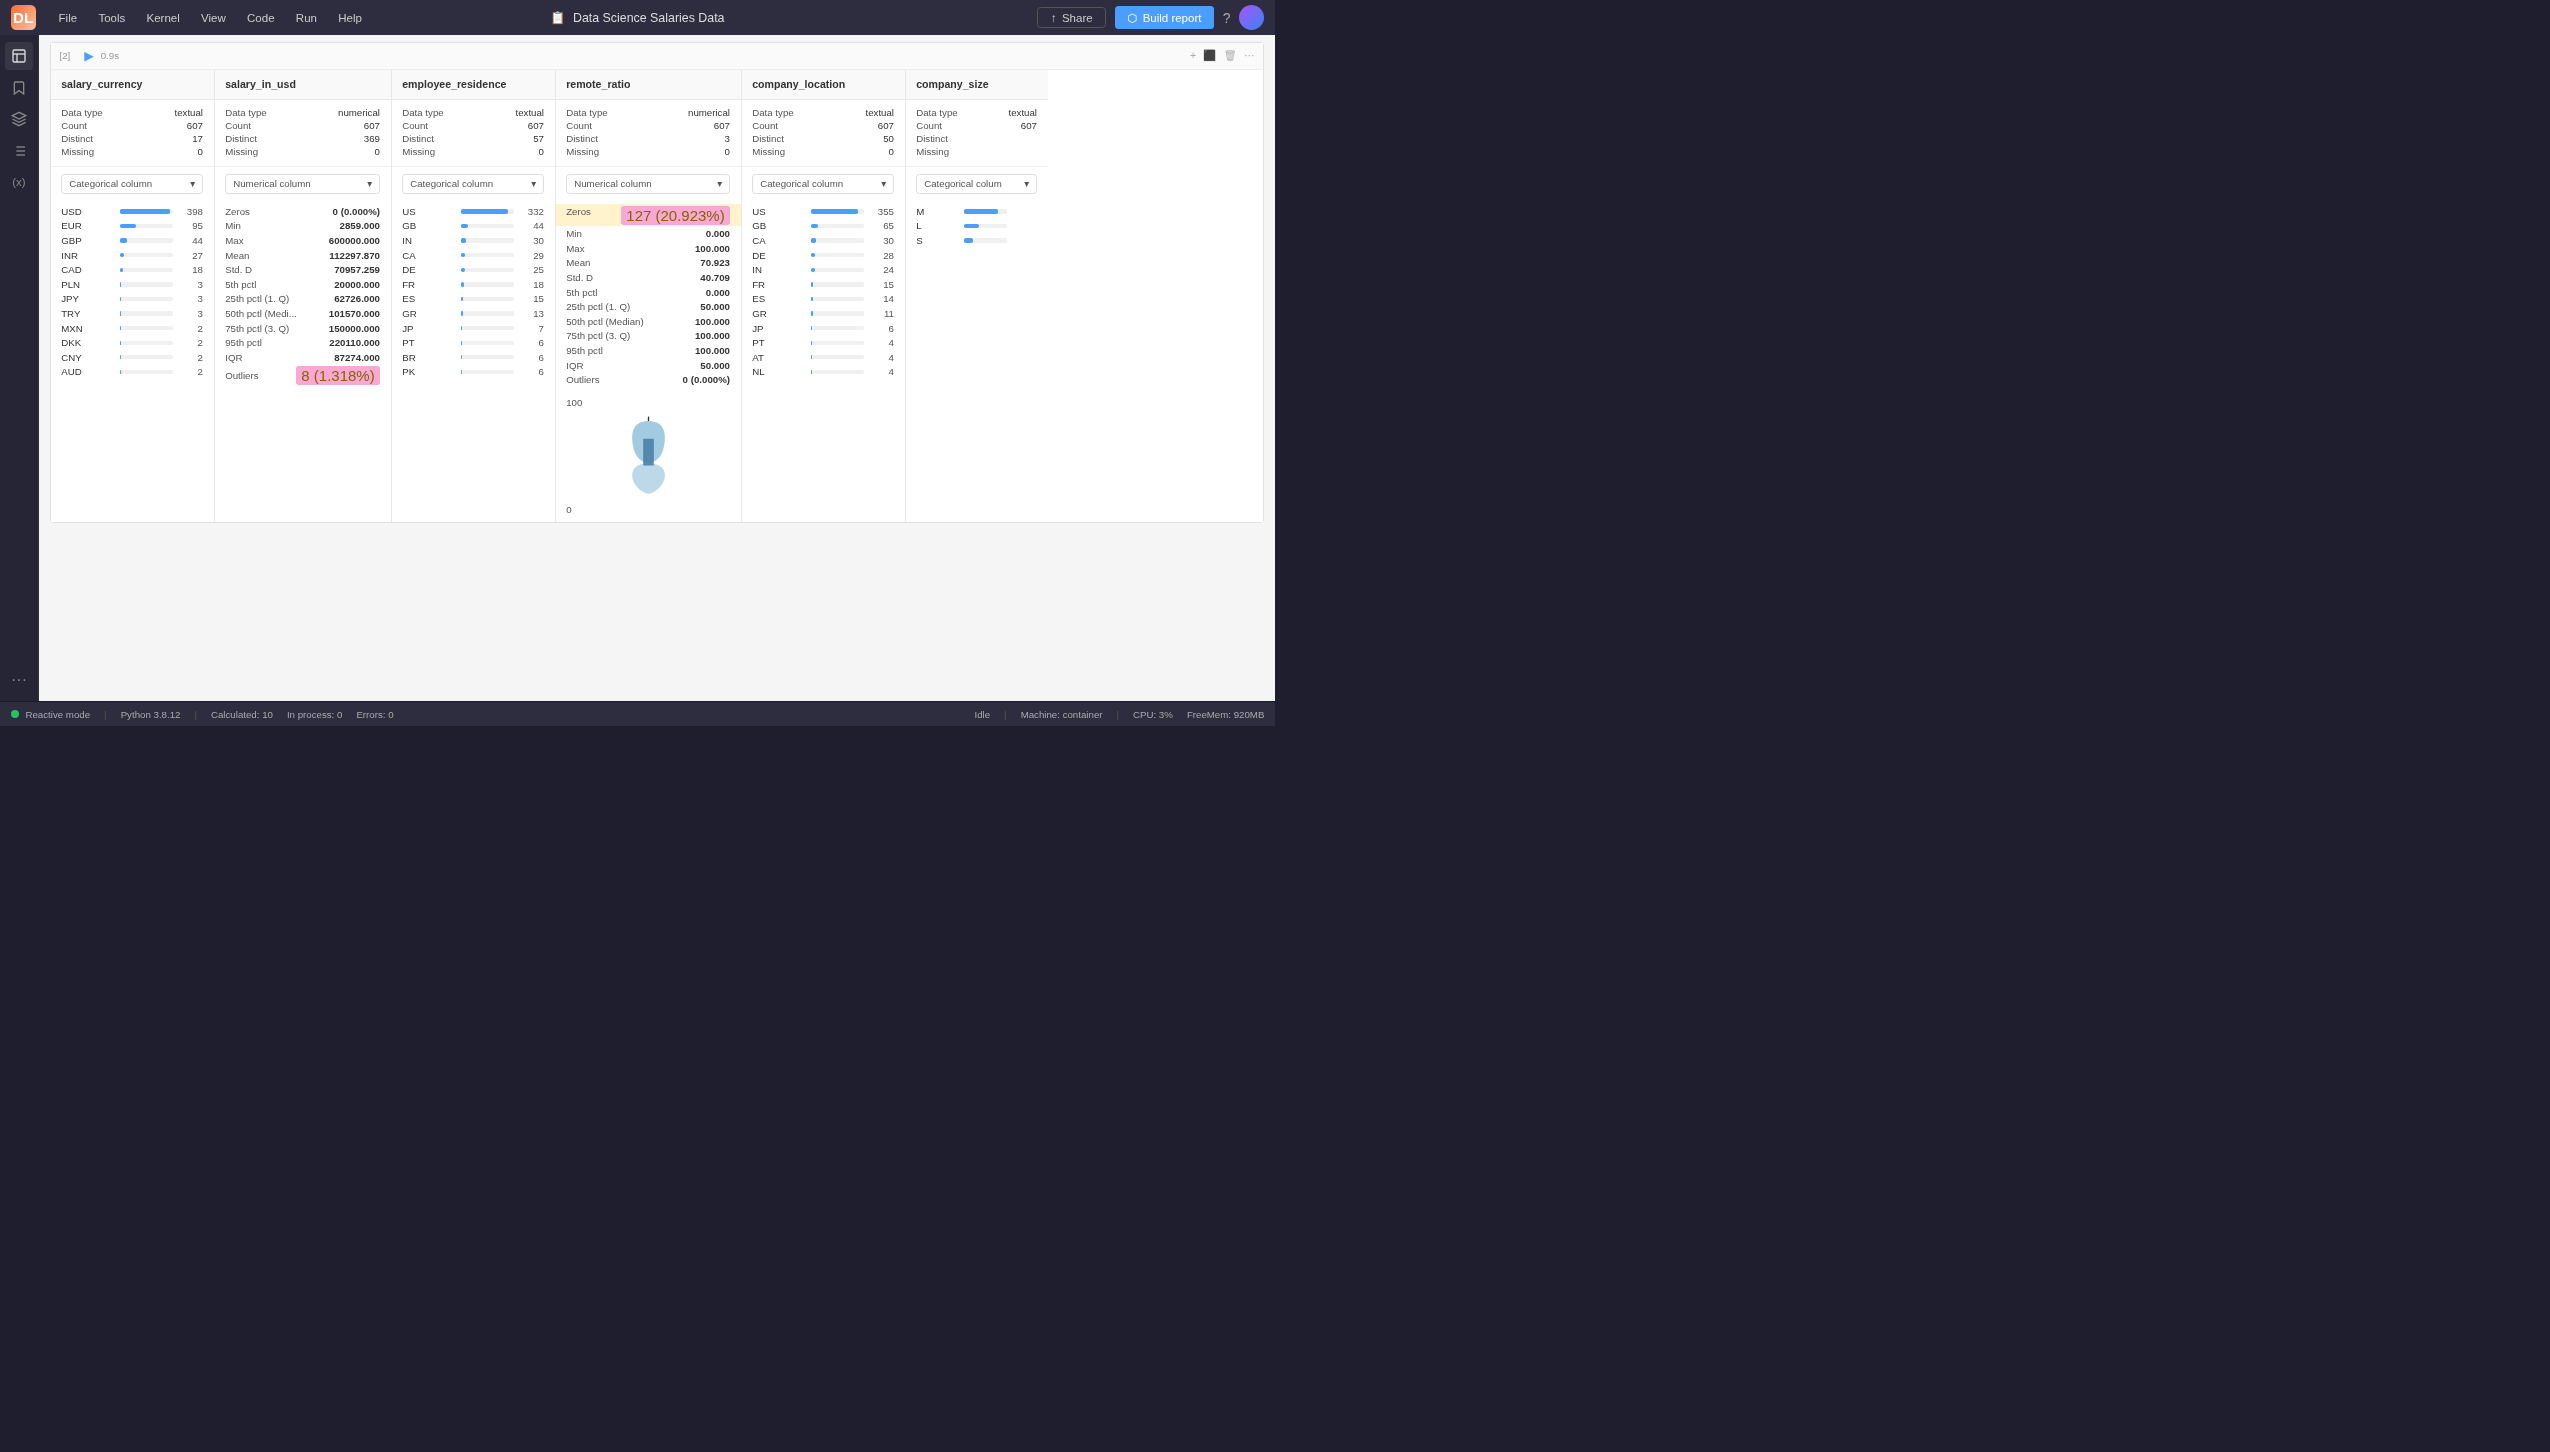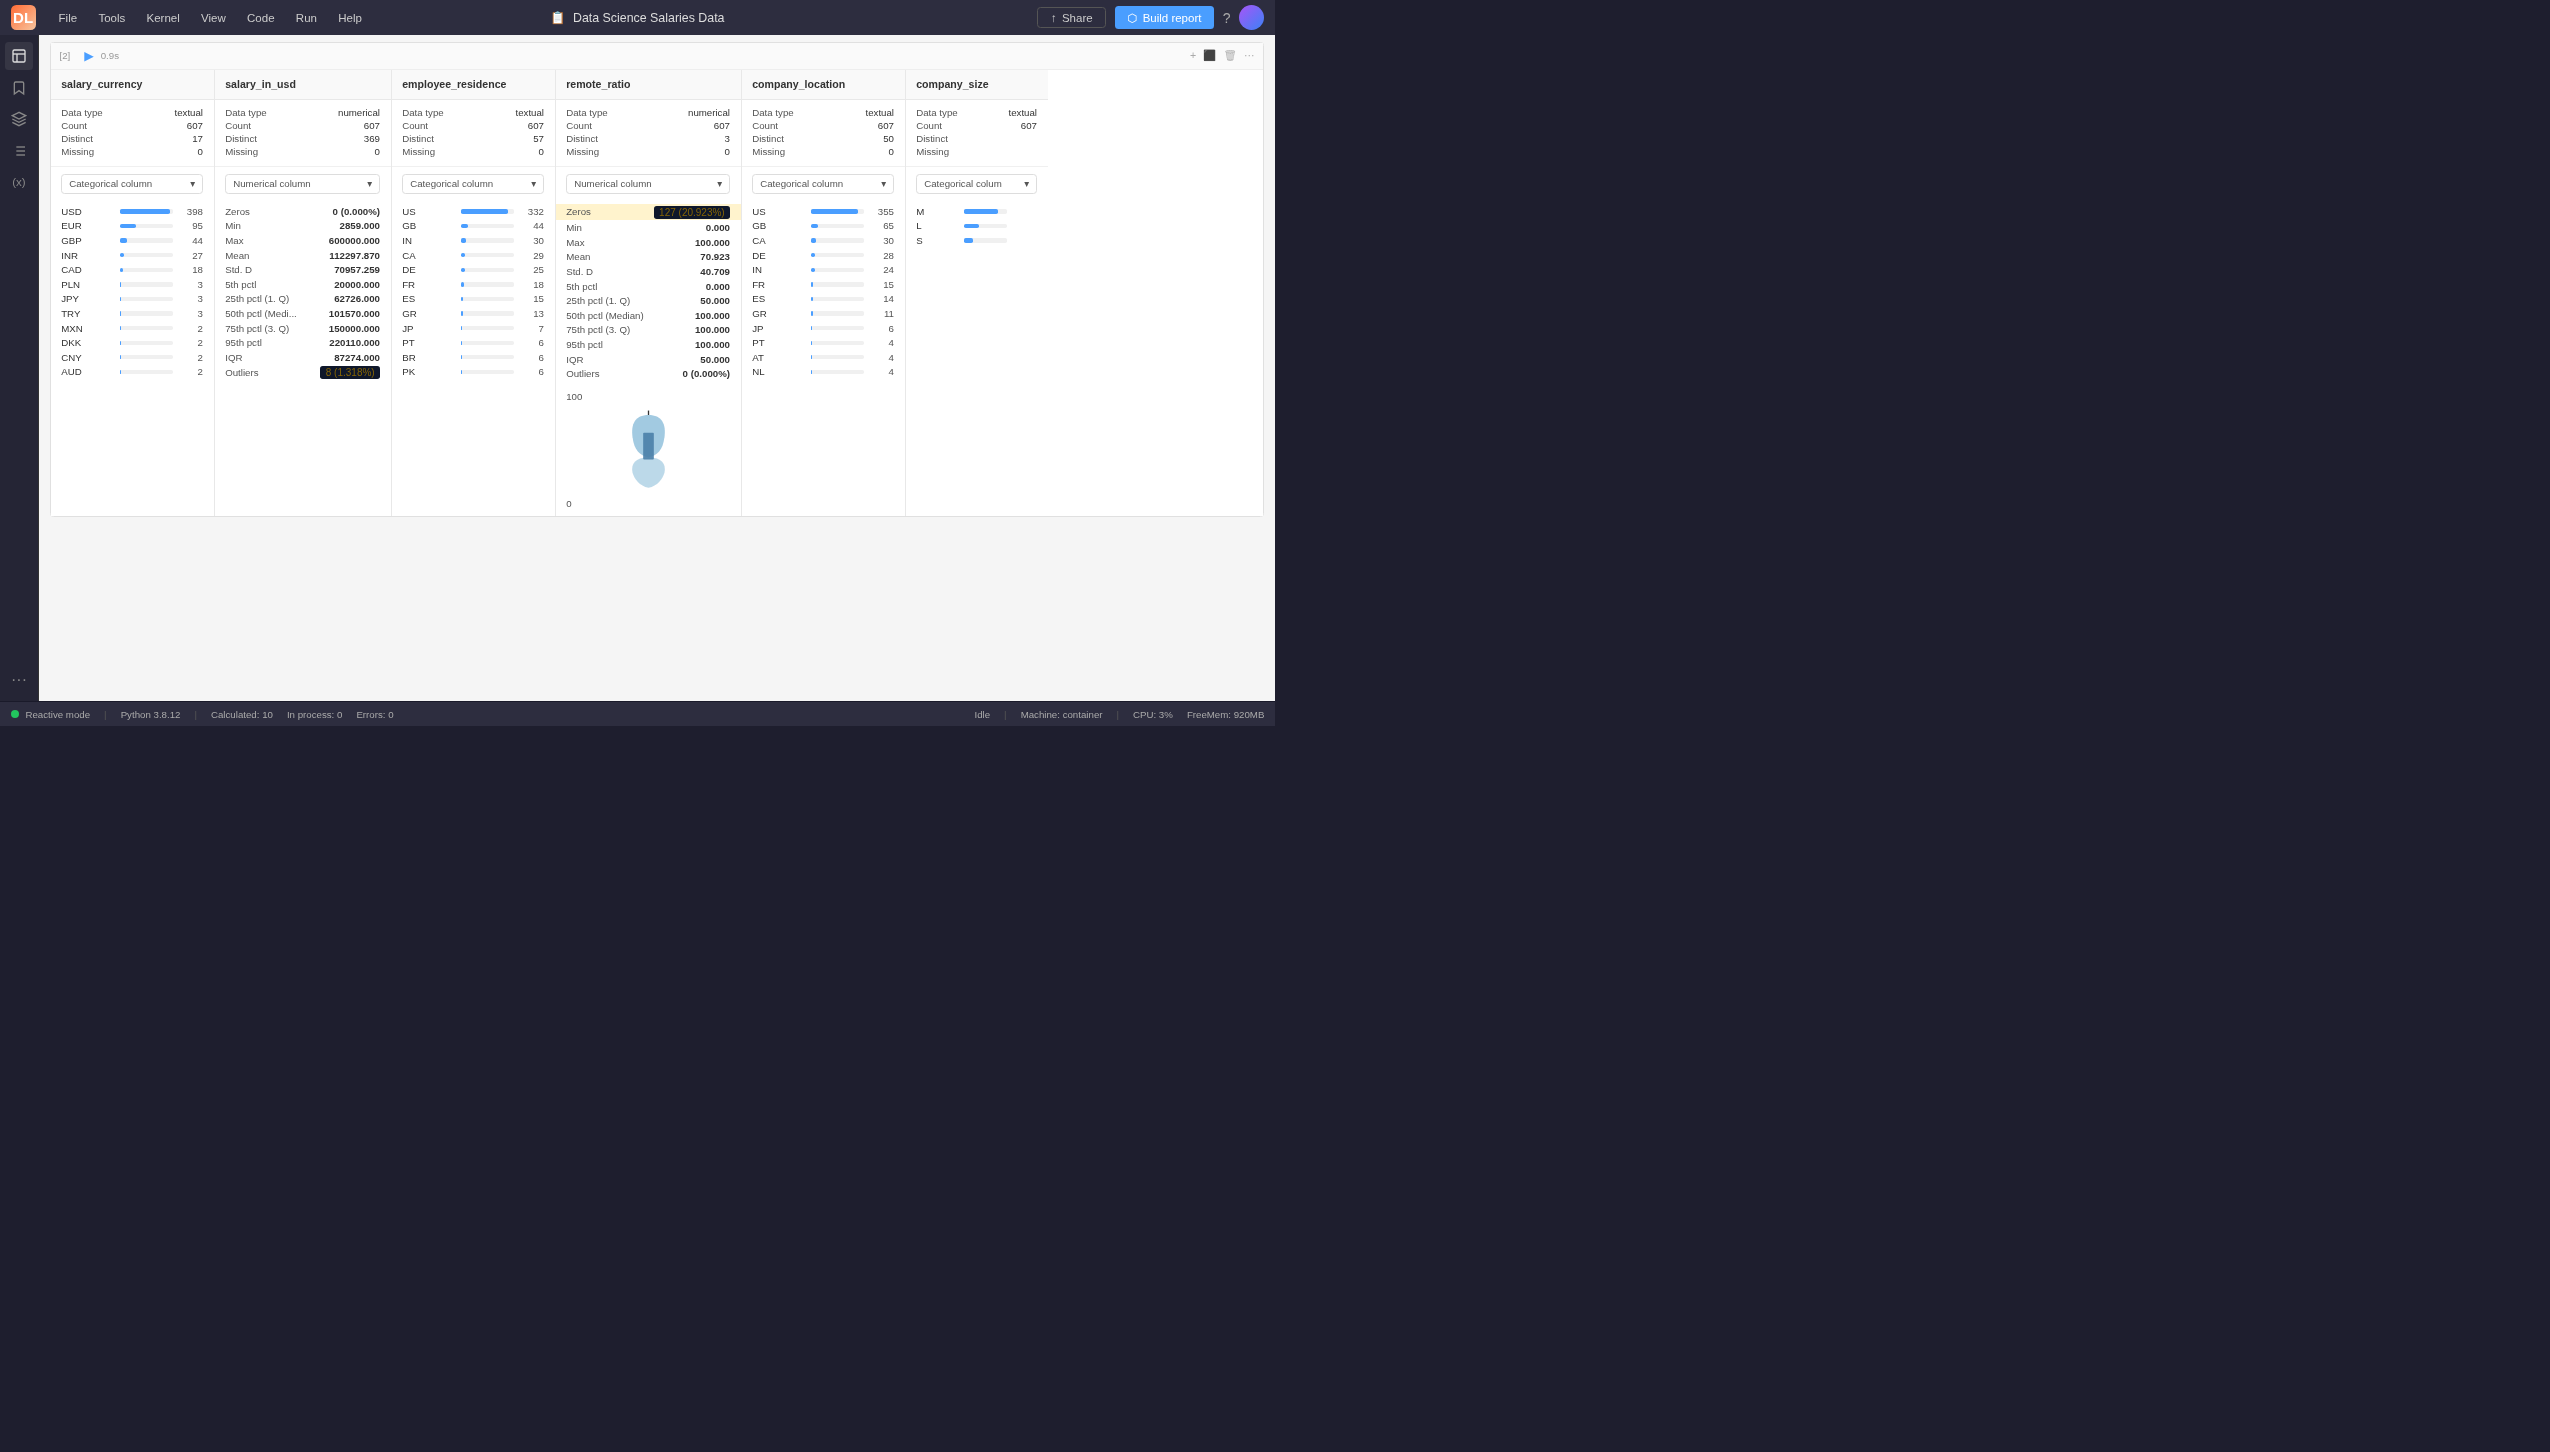--- a/index.html
+++ b/index.html
@@ -247,24 +247,24 @@
     .highlight-row { background: #fff3cd; }
     .stat-row {
       display: flex;
       justify-content: space-between;
       padding: 1.8px 10.6px;
       font-size: 9.7px;
       color: #555;
     }
     .stat-val { color: #333; font-weight: 700; }
     .outlier-badge {
-      background: #0f172a;
+      background: #f9a8d4;
       border-radius: 2.7px;
       padding: 0.9px 5.3px;
-      font-size: 10px;
+      font-size: 15px;
       color: #856404;
     }
     .violin-area {
       padding: 7px 10.6px;
       display: flex;
       flex-direction: column;
       align-items: center;
       min-height: 124px;
       position: relative;
     }

